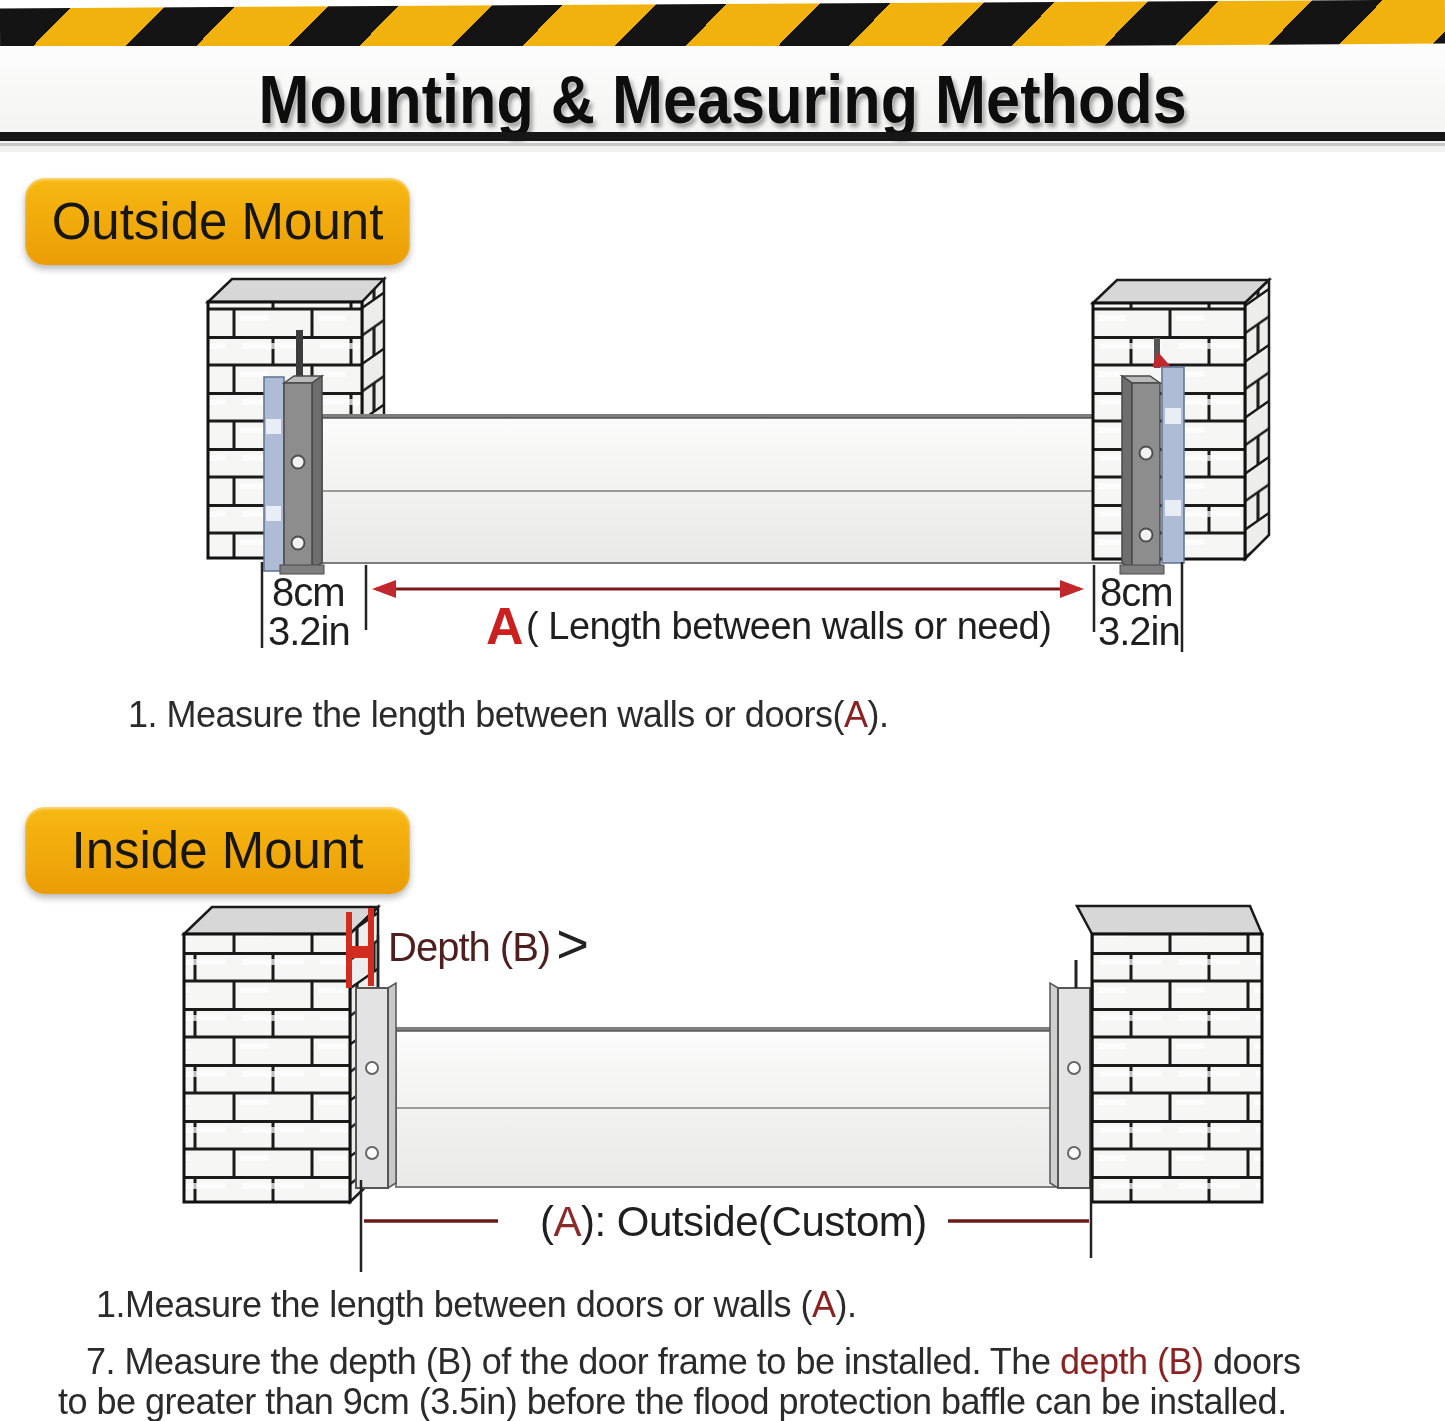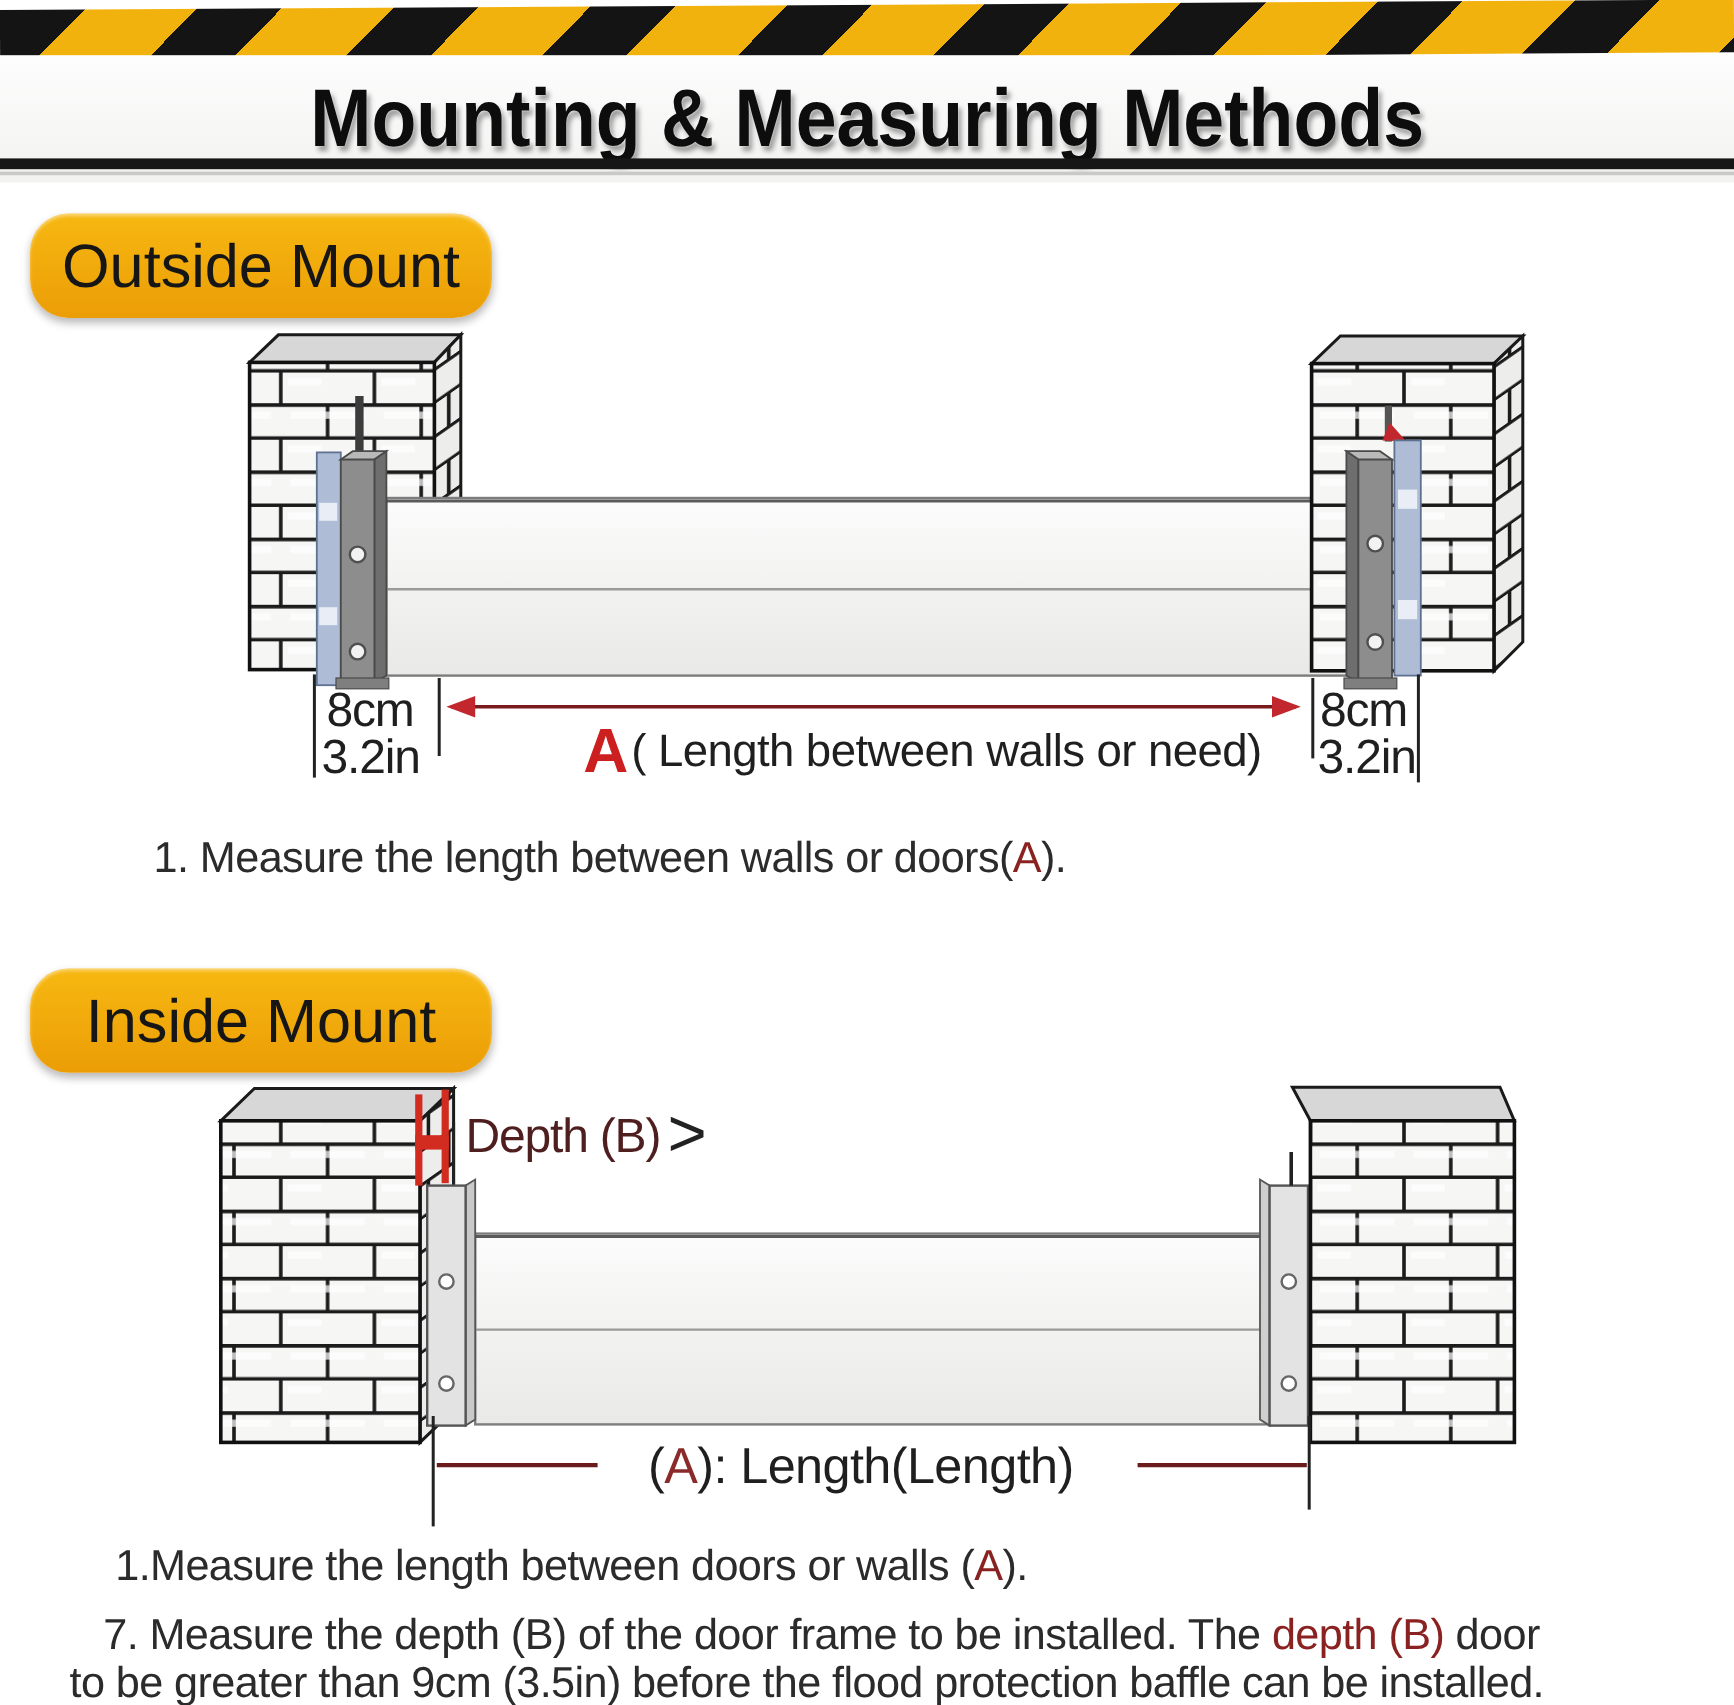--- a/index.html
+++ b/index.html
@@ -14,21 +14,21 @@
   .titleband{left:0;top:46px;width:1445px;height:106px;
              background:linear-gradient(180deg,#fdfdfd,#f2f2f1);
              display:flex;align-items:center;justify-content:center;}
   .title{font-size:68px;font-weight:bold;color:#0d0d0d;letter-spacing:0px;white-space:nowrap;
          transform:scaleX(.9);transform-origin:center;
          text-shadow:0 0 2px rgba(255,255,255,.9), 3px 4px 5px rgba(0,0,0,.38);}
   .blackbar{left:0;top:132px;width:1445px;height:9px;background:#161616;}
   .grayline{left:0;top:143px;width:1445px;height:3px;background:#c9c9c9;}
 
   
-  .badge{width:385px;height:87px;border-radius:32px;
+  .badge{width:385px;height:87px;border-radius:20px;
          background:linear-gradient(180deg,#f7b811,#eb9d06);
          box-shadow:0 4px 7px rgba(0,0,0,.28), inset 0 2px 3px rgba(255,255,255,.45);
          display:flex;align-items:center;justify-content:center;
          font-size:51px;color:#161616;letter-spacing:0;}
   .badge.outside{left:25px;top:178px;}
   .badge.inside{left:25px;top:807px;}
 
   
   .dim{font-size:40px;color:#1f1f1f;letter-spacing:-1px;line-height:1;}
   .spanlabel{display:flex;align-items:center;font-size:38px;color:#1f1f1f;letter-spacing:-.5px;}
@@ -217,24 +217,24 @@
       <line x1="364" y1="1221" x2="498" y2="1221" stroke="#6a1b1b" stroke-width="3.5"></line>
       <line x1="948" y1="1221" x2="1089" y2="1221" stroke="#6a1b1b" stroke-width="3.5"></line>
     </g>
   </svg>
 
   <div class="abs depthrow" style="left:388px;top:916px">
     <span class="depthlbl">Depth (B) </span>
     <span class="gt">&gt;</span>
   </div>
   <div class="abs lenlabel" style="left:540px;top:1198px">
-    <span>(</span><span class="lenA">A</span><span>): Length(Length)</span>
+    <span>(</span><span class="lenA">A</span><span>): Outside(Custom)</span>
   </div>
 
   <div class="abs step" style="left:96px;top:1284px">
     <span>1.Measure the length between doors or walls (</span><span class="maroon">A</span><span>).</span>
   </div>
   <div class="abs step" style="left:86px;top:1341px">
-    <span>7. Measure the depth (B) of the door frame to be installed. The </span><span class="maroon">depth (B)</span><span> door</span>
+    <span>7. Measure the depth (B) of the door frame to be installed. The </span><span class="maroon">depth (B)</span><span> doors</span>
   </div>
   <div class="abs step" style="left:58px;top:1381px">to be greater than 9cm (3.5in) before the flood protection baffle can be installed.</div>
 
 </div>
 
 </body></html>

